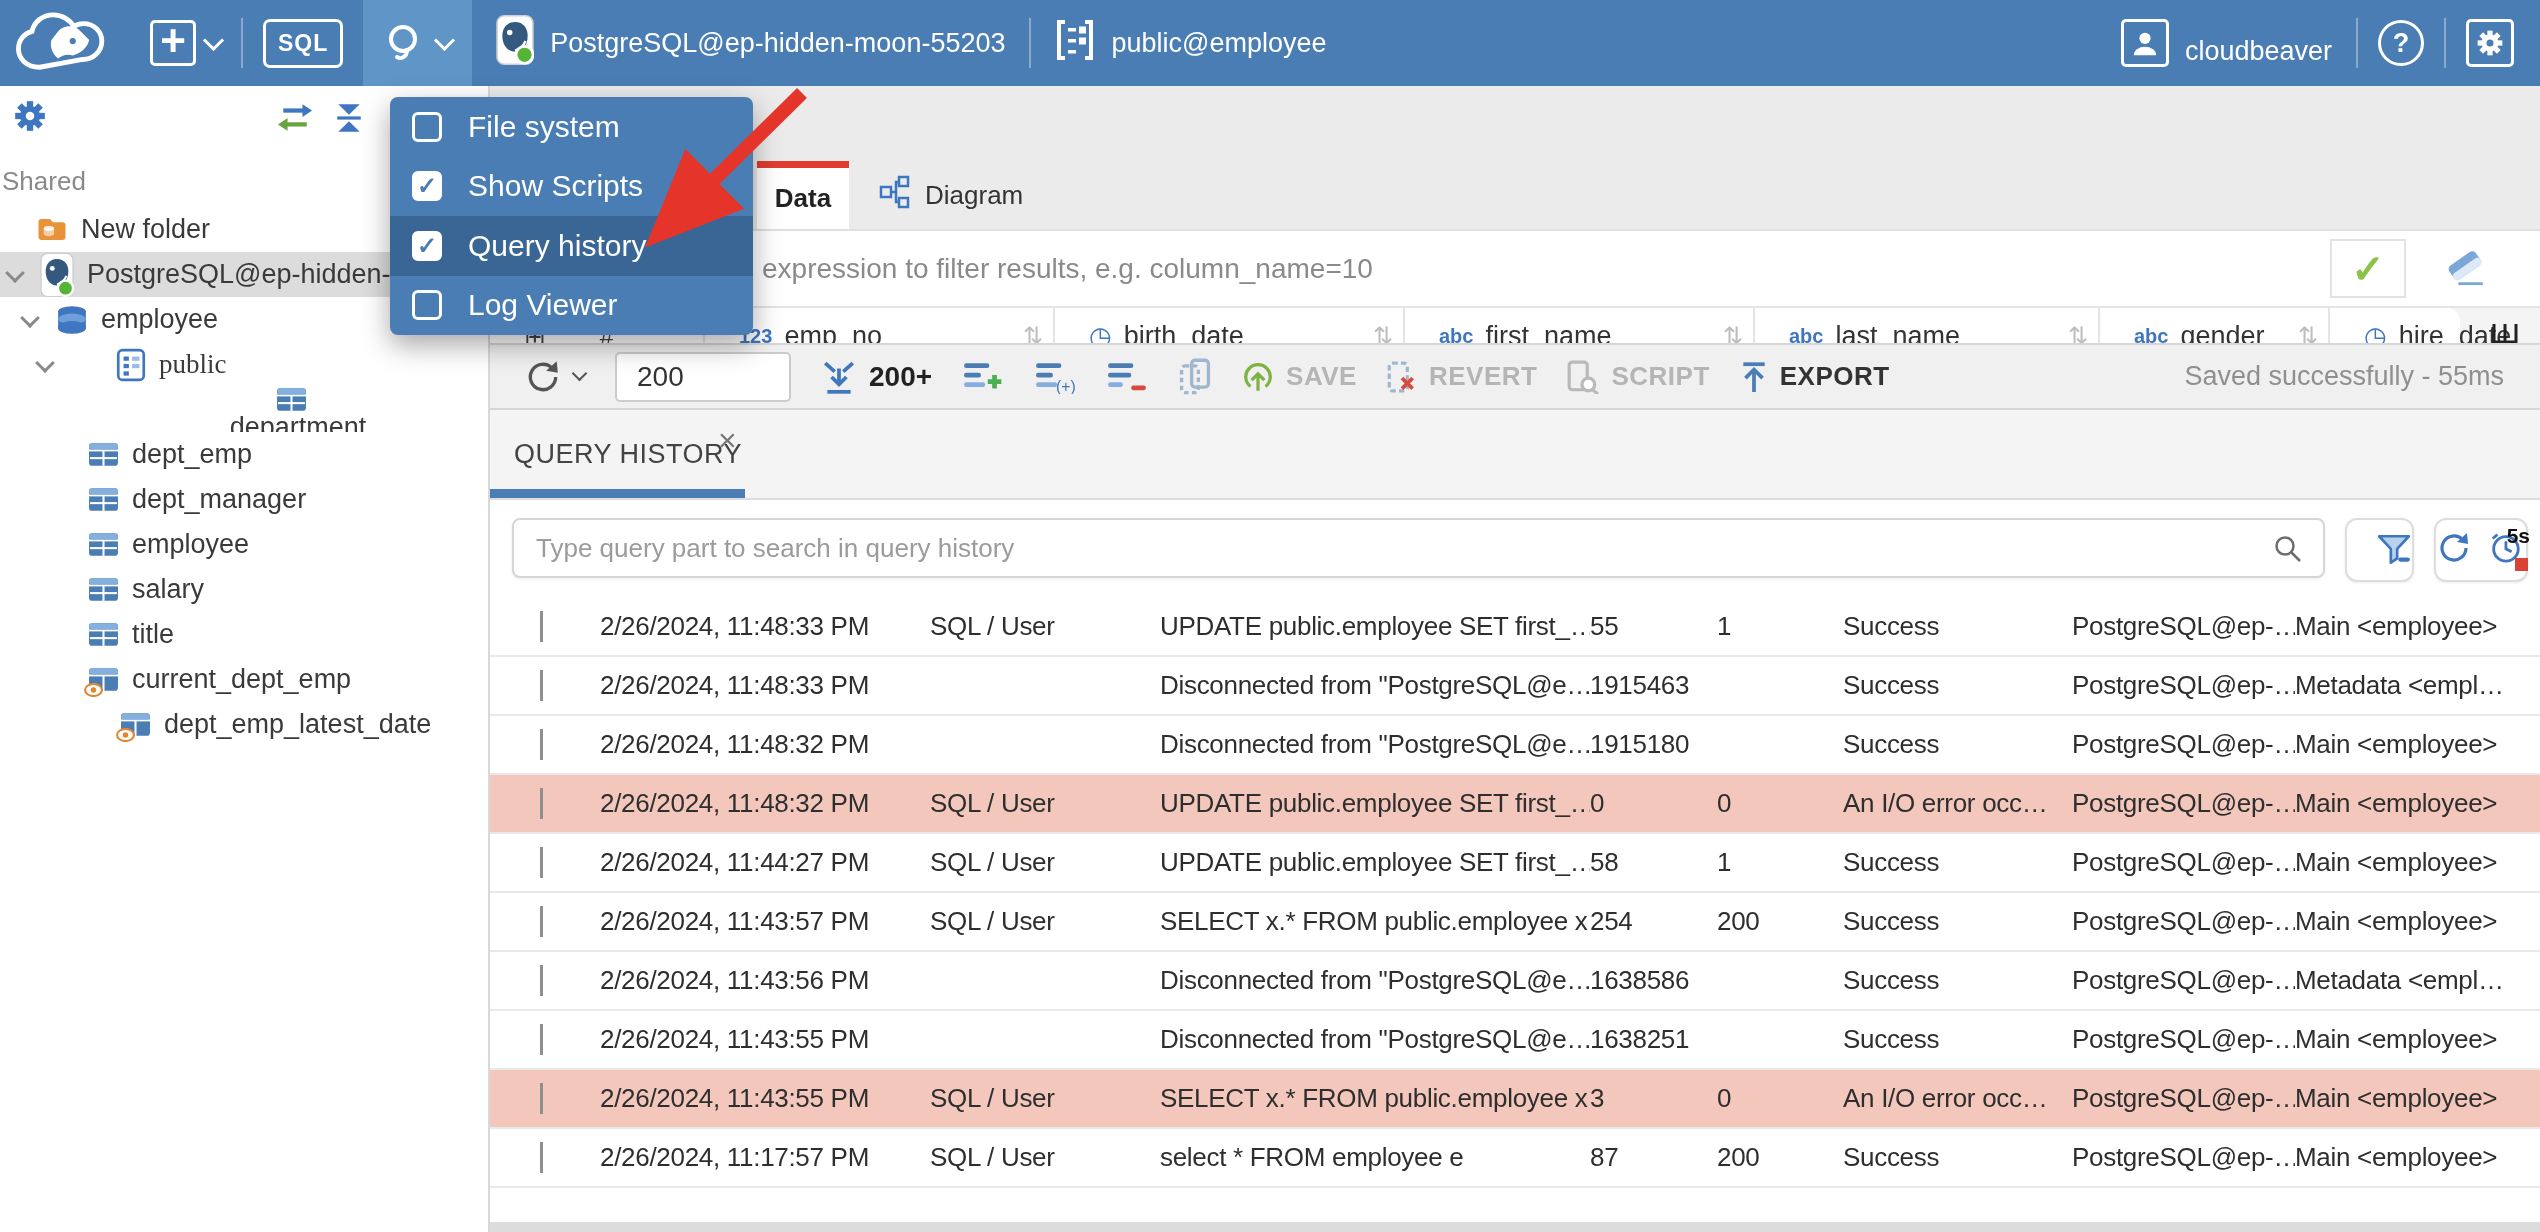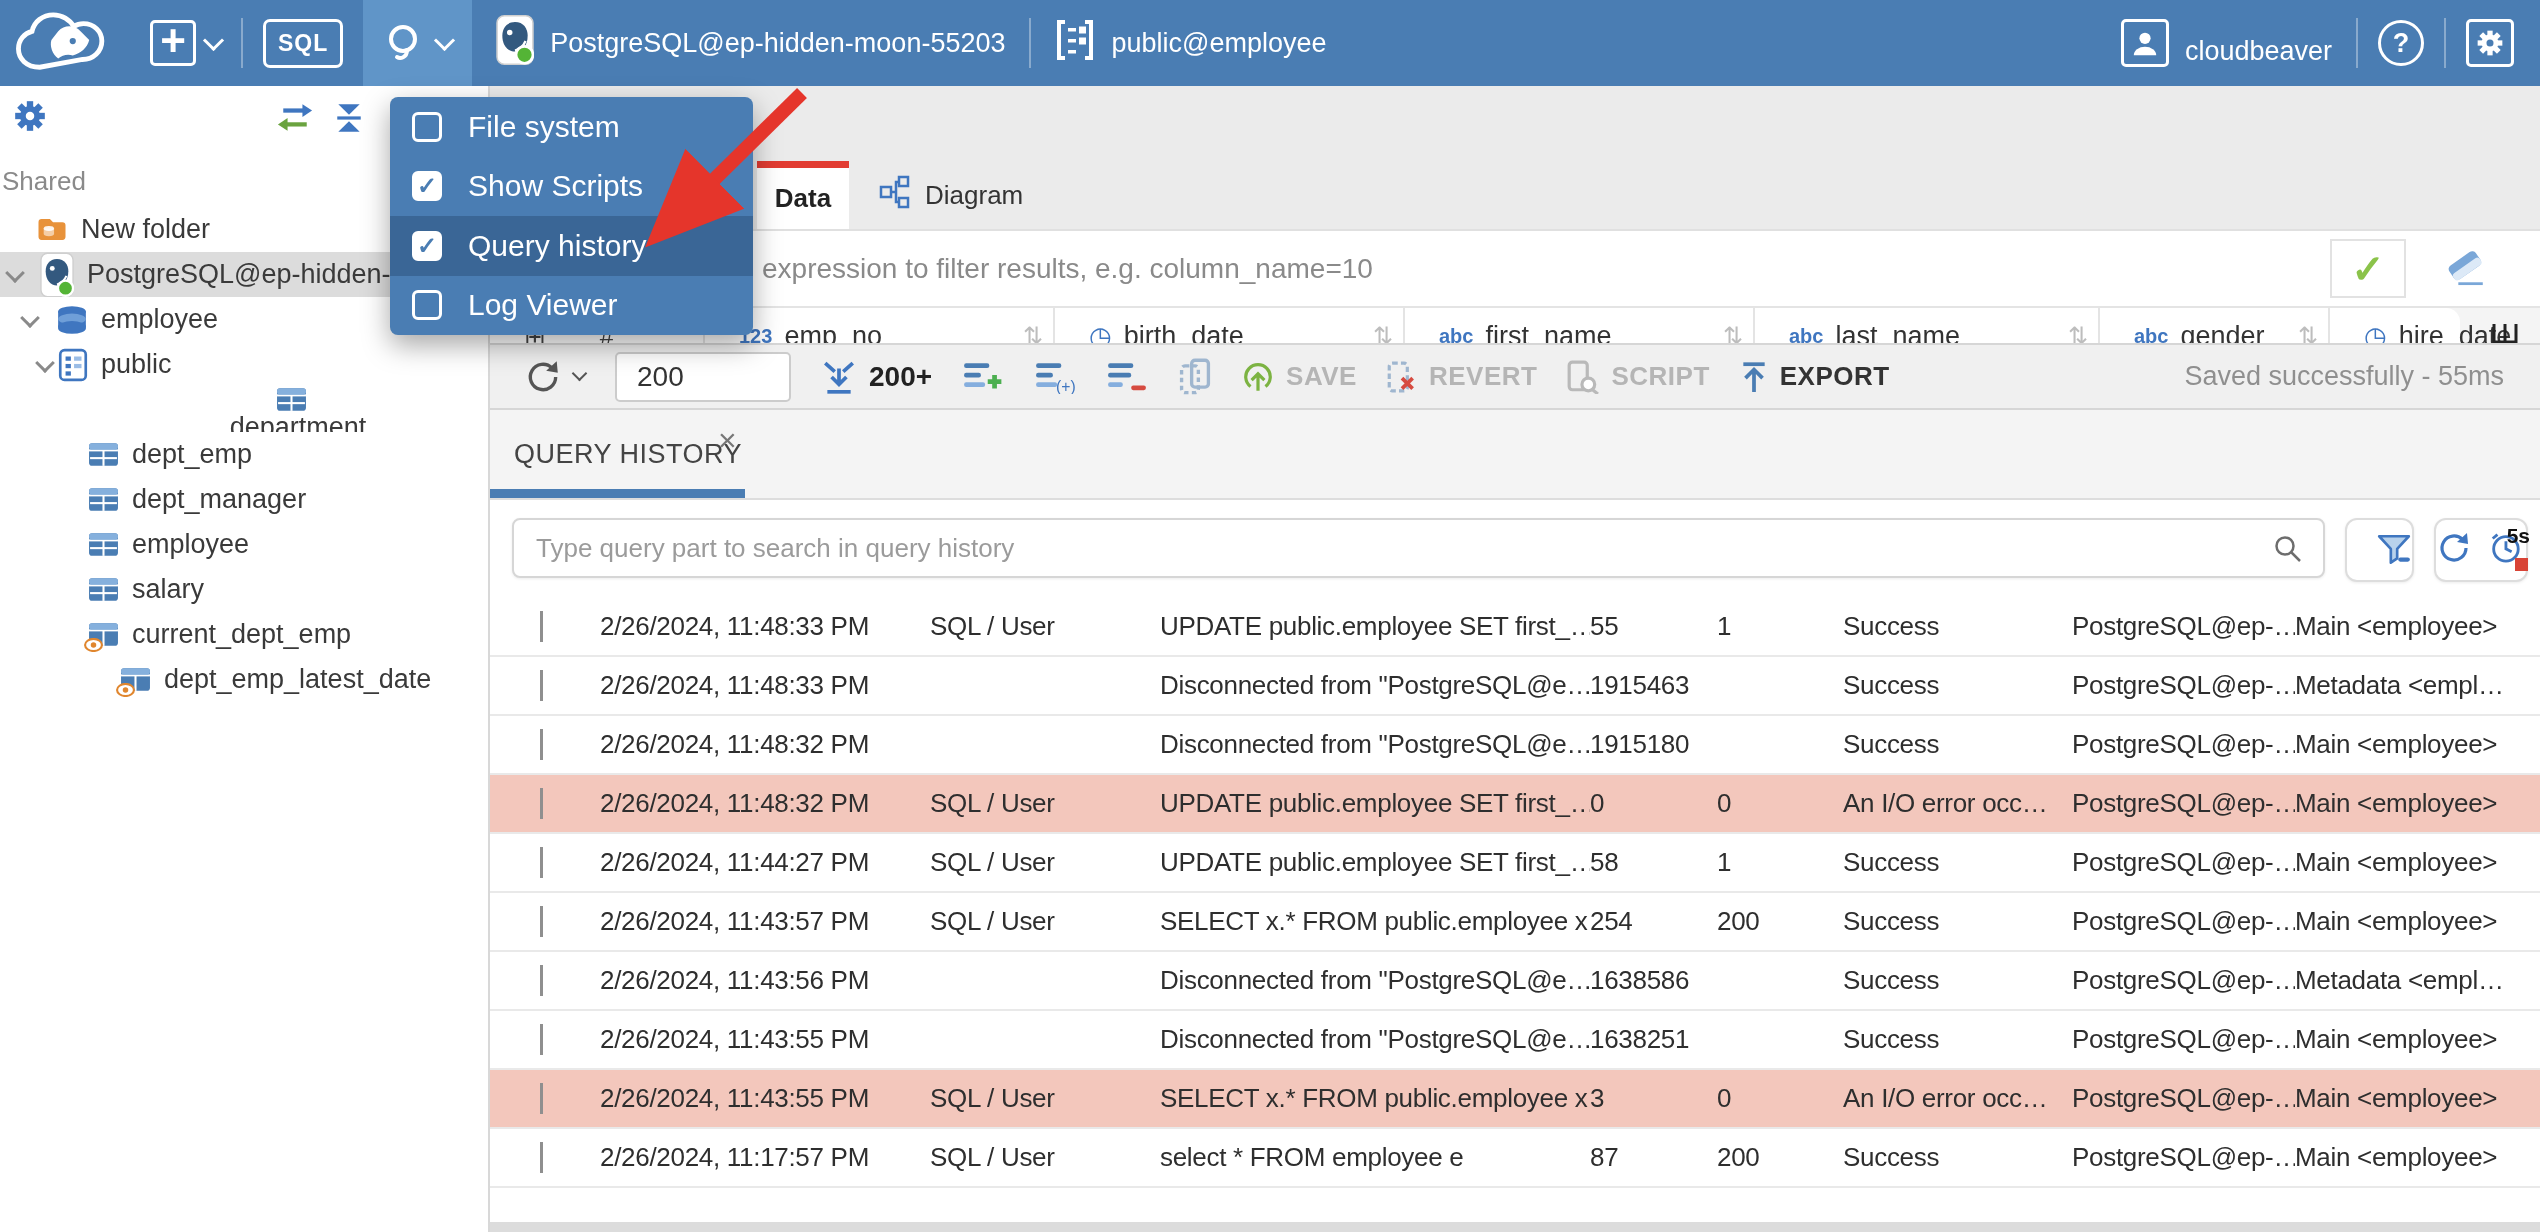--- a/index.html
+++ b/index.html
@@ -233,21 +233,21 @@
           <span class="ticon">
             <svg width="32" height="30" viewBox="0 0 30 28">
               <ellipse cx="15" cy="6" rx="13" ry="5" fill="#3f76c0"></ellipse>
               <path d="M2 6 v16 a13 5 0 0 0 26 0 V6" fill="#3f76c0"></path>
               <ellipse cx="15" cy="13" rx="13" ry="5" fill="#6f9fd8"></ellipse>
               <ellipse cx="15" cy="20" rx="13" ry="5" fill="#3f76c0"></ellipse>
             </svg>
           </span>
           <span>employee</span>
         </div>
-        <div class="trow" style="padding-left: 58px;">
+        <div class="trow" style="padding-left: 116px; font-family: Liberation Serif, serif;">
           <i class="tchev" style="left: 38px;"></i>
           <span class="ticon">
             <svg width="30" height="34" viewBox="0 0 28 32">
               <rect x="2" y="2" width="24" height="28" rx="4" fill="#fff" stroke="#3f76c0" stroke-width="2.5"></rect>
               <rect x="7" y="8" width="5" height="4" fill="#3f76c0"></rect>
               <rect x="15" y="8" width="7" height="4" fill="#9bbde6"></rect>
               <rect x="7" y="15" width="5" height="4" fill="#3f76c0"></rect>
               <rect x="15" y="15" width="7" height="4" fill="#9bbde6"></rect>
               <rect x="7" y="22" width="5" height="4" fill="#3f76c0"></rect>
             </svg>
@@ -306,20 +306,32 @@
           <span class="ticon">
             <svg width="31" height="25" viewBox="0 0 30 24">
               <rect x="1" y="1" width="28" height="22" rx="3" fill="#4a7db3"></rect>
               <path d="M1 8 h28" stroke="#fff" stroke-width="2"></path>
               <path d="M15 8 v15" stroke="#fff" stroke-width="2"></path>
               <path d="M2 15.5 h26" stroke="#fff" stroke-width="2"></path>
               <rect x="1" y="1" width="28" height="6.5" rx="3" fill="#85b0dd"></rect>
             </svg>
           </span>
           <span>salary</span>
+        </div>
+        <div class="trow" style="padding-left: 88px;">
+          <span class="ticon">
+            <svg width="31" height="25" viewBox="0 0 30 24">
+              <rect x="1" y="1" width="28" height="22" rx="3" fill="#4a7db3"></rect>
+              <path d="M1 8 h28" stroke="#fff" stroke-width="2"></path>
+              <path d="M15 8 v15" stroke="#fff" stroke-width="2"></path>
+              <path d="M2 15.5 h26" stroke="#fff" stroke-width="2"></path>
+              <rect x="1" y="1" width="28" height="6.5" rx="3" fill="#85b0dd"></rect>
+            </svg>
+          </span>
+          <span>title</span>
         </div>
         <div class="trow" style="padding-left: 88px;">
           <span class="ticon">
             <svg width="31" height="25" viewBox="0 0 30 24">
               <rect x="1" y="1" width="28" height="22" rx="3" fill="#4a7db3"></rect>
               <path d="M1 8 h28" stroke="#fff" stroke-width="2"></path>
               <path d="M15 8 v15" stroke="#fff" stroke-width="2"></path>
               <rect x="1" y="1" width="28" height="6.5" rx="3" fill="#85b0dd"></rect>
             </svg>
             <svg width="19" height="14" viewBox="0 0 18 13" style="position:absolute;left:-4px;bottom:-5px">

